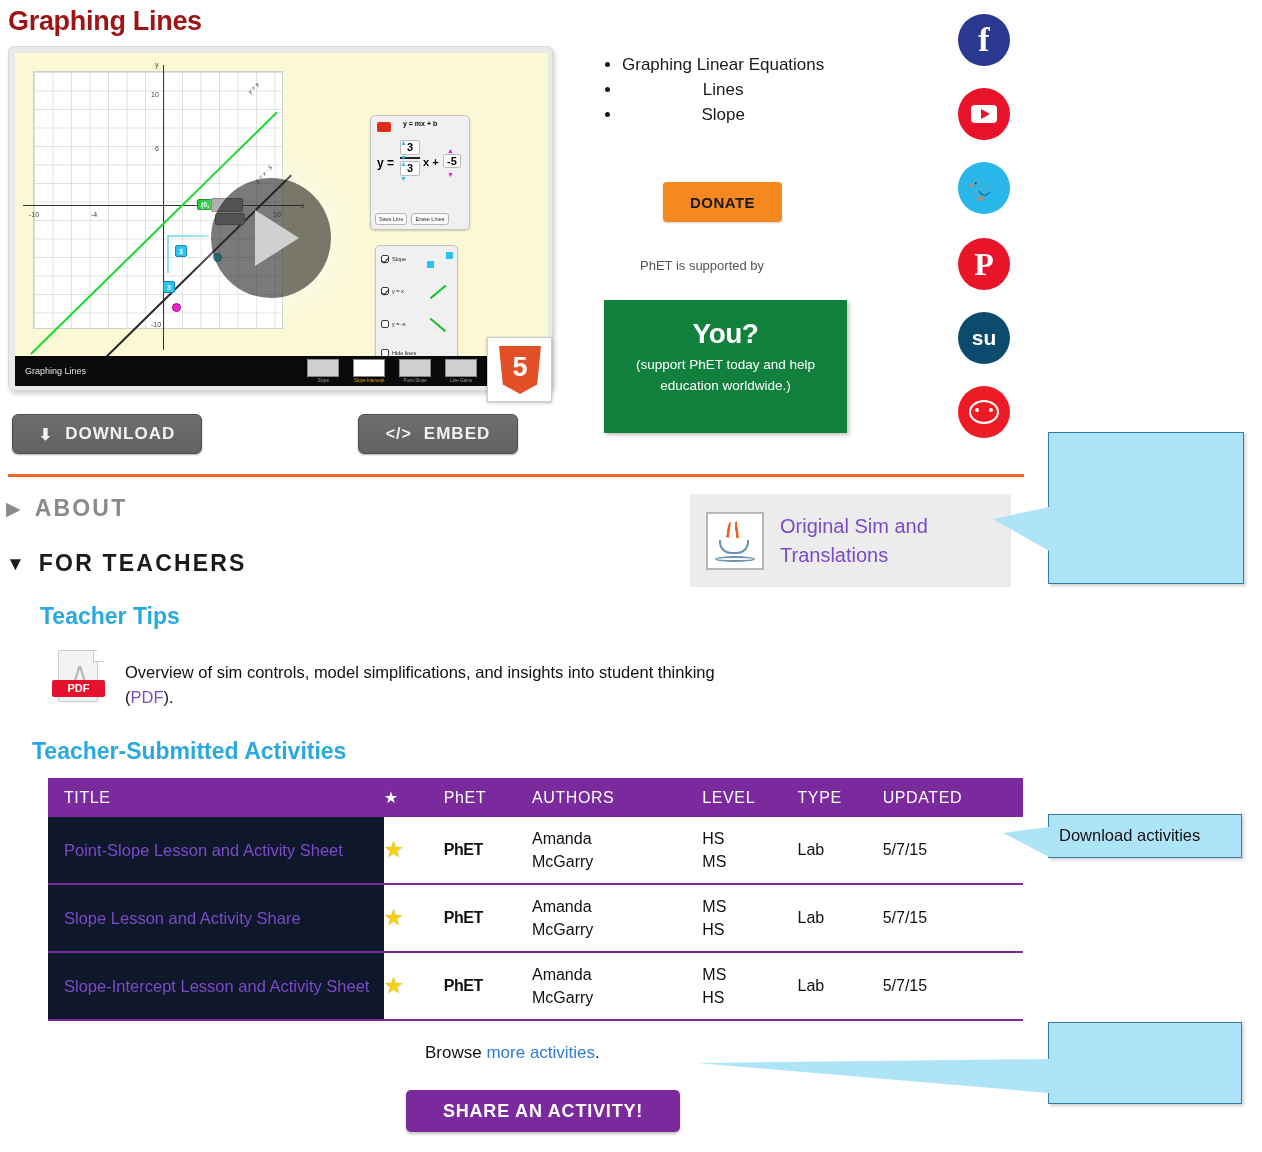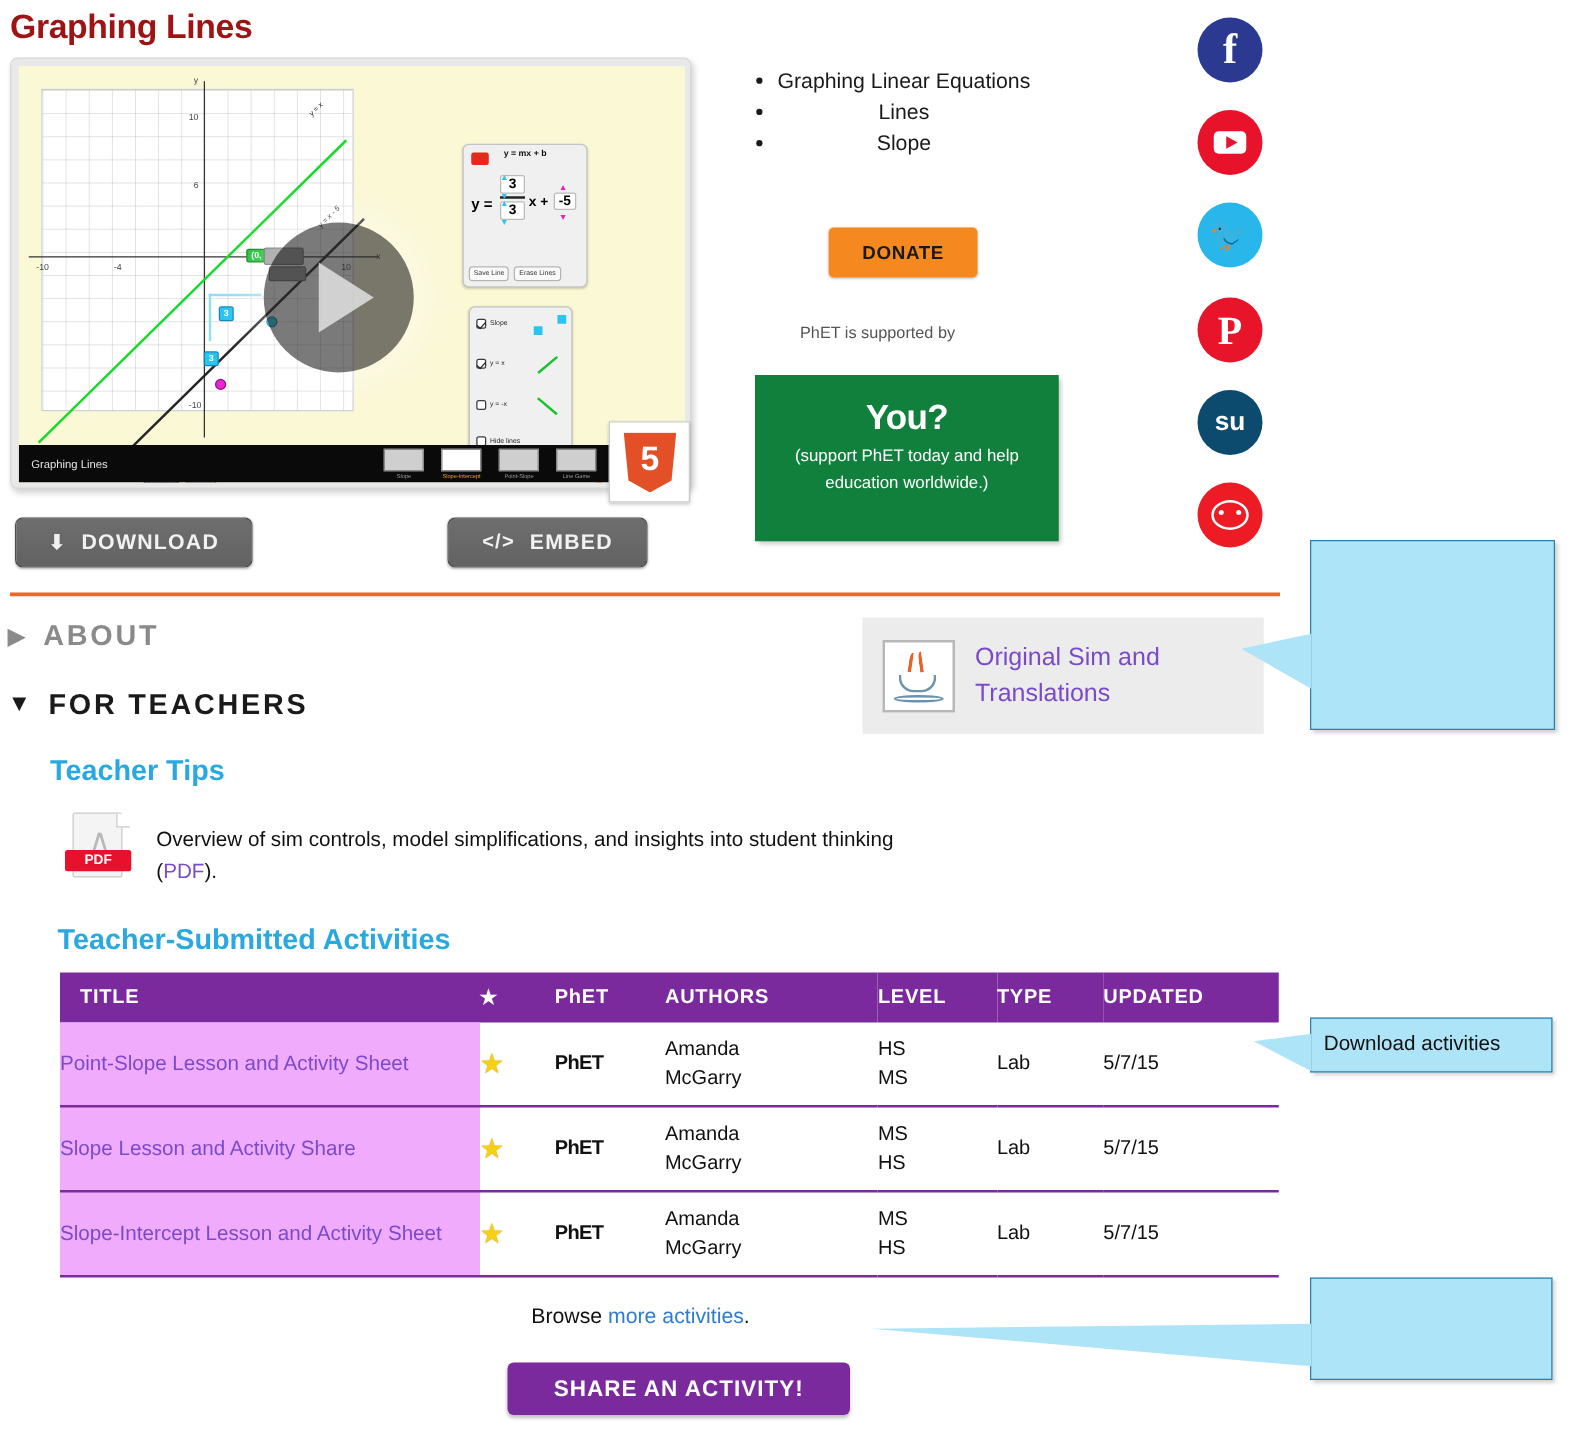--- a/index.html
+++ b/index.html
@@ -315,44 +315,44 @@
     text-align:center; line-height:17px; border-radius:2px;
   }
   #tips-text {
     position:absolute; left:125px; top:660px; width:620px;
     font-size:16.5px; color:#111; line-height:25px;
   }
   #tips-text .pdf-link { color:#7a4bc9; }
 
   
   #act-h {
-    position:absolute; left:46px; top:738px;
+    position:absolute; left:32px; top:738px;
     font-size:23px; font-weight:bold; color:#2aa9e0;
   }
   #act-table {
     position:absolute; left:48px; top:778px; width:975px;
     border-collapse:collapse; font-size:16px;
   }
   #act-table thead th {
-    background:#7b2a9d; color:#ffffff; font-size:16px; font-weight:bold;
+    background:#7b2a9d; color:#ffffff; font-size:16px; font-weight:normal;
     letter-spacing:0.6px; padding:10px 0; text-align:left;
   }
   #act-table thead th.c-title { padding-left:16px; width:335px; }
   #act-table thead th.c-star  { width:60px; text-align:left; }
   #act-table thead th.c-phet  { width:88px; }
   #act-table thead th.c-auth  { width:170px; }
   #act-table thead th.c-level { width:95px; }
   #act-table thead th.c-type  { width:85px; }
   #act-table thead th.c-upd   { width:140px; }
   #act-table tbody td {
     border-bottom:2px solid #7b2a9d; padding:10px 0; vertical-align:middle;
     color:#111;
   }
   #act-table tbody td.c-title {
-    background:#f0abfc; color:#7a4bc9; font-size:16.5px; line-height:23px;
+    background:#0f172a; color:#7a4bc9; padding-left:16px; font-size:16.5px; line-height:23px;
   }
   .star-ico { color:#f5d017; font-size:22px; text-shadow:0 0 1px #b59400; }
   .phet-ico { font-weight:bold; font-size:16px; letter-spacing:-0.5px; }
   .twoline { line-height:23px; }
 
   #browse-line {
     position:absolute; left:425px; top:1043px;
     font-size:17px; color:#111;
   }
   #browse-line .lnk { color:#2f7bd6; }

